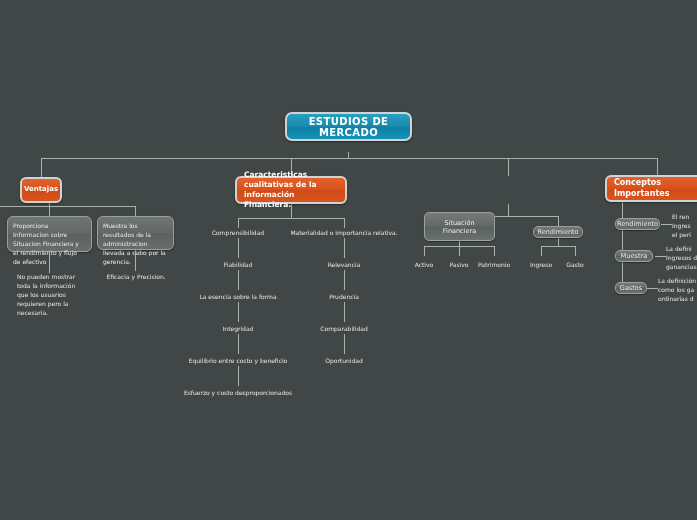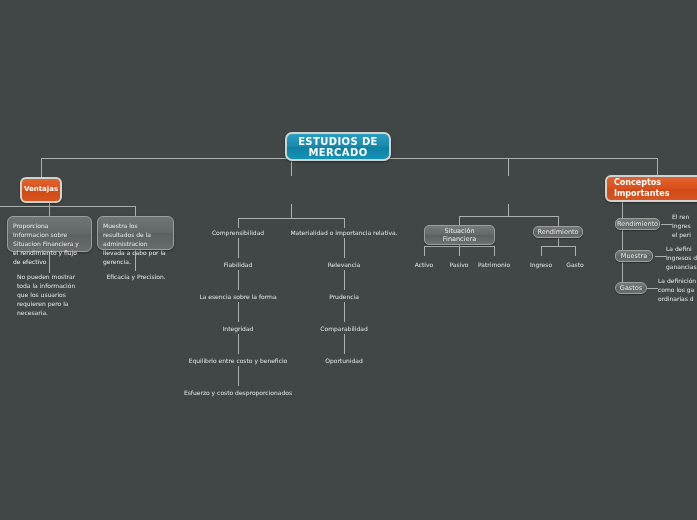--- a/index.html
+++ b/index.html
@@ -151,61 +151,62 @@
 
     <div class="ln lnv" style="left:622px;top:202px;height:88px;"></div>
     <div class="ln lnh" style="left:622px;top:224px;width:13px;"></div>
     <div class="ln lnh" style="left:622px;top:256px;width:13px;"></div>
     <div class="ln lnh" style="left:622px;top:288px;width:13px;"></div>
     <div class="ln lnh" style="left:661px;top:224px;width:11px;"></div>
     <div class="ln lnh" style="left:655px;top:256px;width:11px;"></div>
     <div class="ln lnh" style="left:647px;top:288px;width:11px;"></div>
   </div>
 
-  <div class="root" style="left:285px;top:132px;width:106px;height:29px;">ESTUDIOS DE MERCADO</div>
+  <div class="root" style="left:285px;top:112px;width:127px;height:29px;">ESTUDIOS DE MERCADO</div>
 
   <div class="onode ctr" style="left:20px;top:177px;width:42px;height:26px;font-size:7px;">Ventajas</div>
 
   <div class="gbox" style="left:7px;top:216px;width:85px;height:36px;">Proporciona Informacion sobre Situacion Financiera y el rendimiento  y flujo de efectivo</div>
 
   <div class="gbox" style="left:97px;top:216px;width:77px;height:34px;">Muestra los resultados de la administracion llevada a cabo por la gerencia.</div>
 
   <div class="lbl left" style="left:17px;top:272px;width:66px;">No pueden mostrar toda la información que los usuarios requieren pero la necesaria.</div>
 
   <div class="lbl wrap" style="left:99px;top:272px;width:74px;">Eficacia y Precision.</div>
 
+  <div class="onode" style="left:235px;top:176px;width:112px;height:28px;">Caracteristicas cualitativas de la información Financiera.</div>
 
   <div class="lbl" style="left:188px;top:228px;width:100px;">Comprensibilidad</div>
   <div class="lbl" style="left:188px;top:260px;width:100px;">Fiabilidad</div>
   <div class="lbl" style="left:178px;top:292px;width:120px;">La esencia sobre la forma</div>
   <div class="lbl" style="left:188px;top:324px;width:100px;">Integridad</div>
   <div class="lbl" style="left:168px;top:356px;width:140px;">Equilibrio entre costo y beneficio</div>
   <div class="lbl" style="left:163px;top:388px;width:150px;">Esfuerzo y costo desproporcionados</div>
 
   <div class="lbl" style="left:274px;top:228px;width:140px;">Materialidad o importancia relativa.</div>
   <div class="lbl" style="left:294px;top:260px;width:100px;">Relevancia</div>
   <div class="lbl" style="left:294px;top:292px;width:100px;">Prudencia</div>
   <div class="lbl" style="left:294px;top:324px;width:100px;">Comparabilidad</div>
   <div class="lbl" style="left:294px;top:356px;width:100px;">Oportunidad</div>
 
 
-  <div class="pill" style="left:424px;top:225px;width:71px;height:20px;">Situación Financiera</div>
+  <div class="pill" style="left:424px;top:212px;width:71px;height:29px;">Situación Financiera</div>
   <div class="pill" style="left:533px;top:226px;width:50px;height:12px;">Rendimiento</div>
 
   <div class="lbl" style="left:399px;top:260px;width:50px;">Activo</div>
   <div class="lbl" style="left:434px;top:260px;width:50px;">Pasivo</div>
   <div class="lbl" style="left:469px;top:260px;width:50px;">Patrimonio</div>
   <div class="lbl" style="left:516px;top:260px;width:50px;">Ingreso</div>
   <div class="lbl" style="left:550px;top:260px;width:50px;">Gasto</div>
 
   <div class="onode" style="left:605px;top:175px;width:120px;height:27px;font-size:8px;">Conceptos Importantes</div>
 
   <div class="pill" style="left:615px;top:218px;width:45px;height:12px;">Rendimiento</div>
   <div class="pill" style="left:615px;top:250px;width:38px;height:12px;">Muestra</div>
-  <div class="pill" style="left:615px;top:282px;width:32px;height:12px;border-radius:6px;">Gastos</div>
+  <div class="pill" style="left:615px;top:282px;width:32px;height:12px;">Gastos</div>
 
   <div class="lbl left" style="left:672px;top:212px;width:80px;white-space:pre;">El ren
 Ingres
 el peri</div>
   <div class="lbl left" style="left:666px;top:244px;width:80px;white-space:pre;">La defini
 Ingresos d
 ganancias</div>
   <div class="lbl left" style="left:658px;top:276px;width:80px;white-space:pre;">La definición
 como los ga
 ordinarias d</div>

